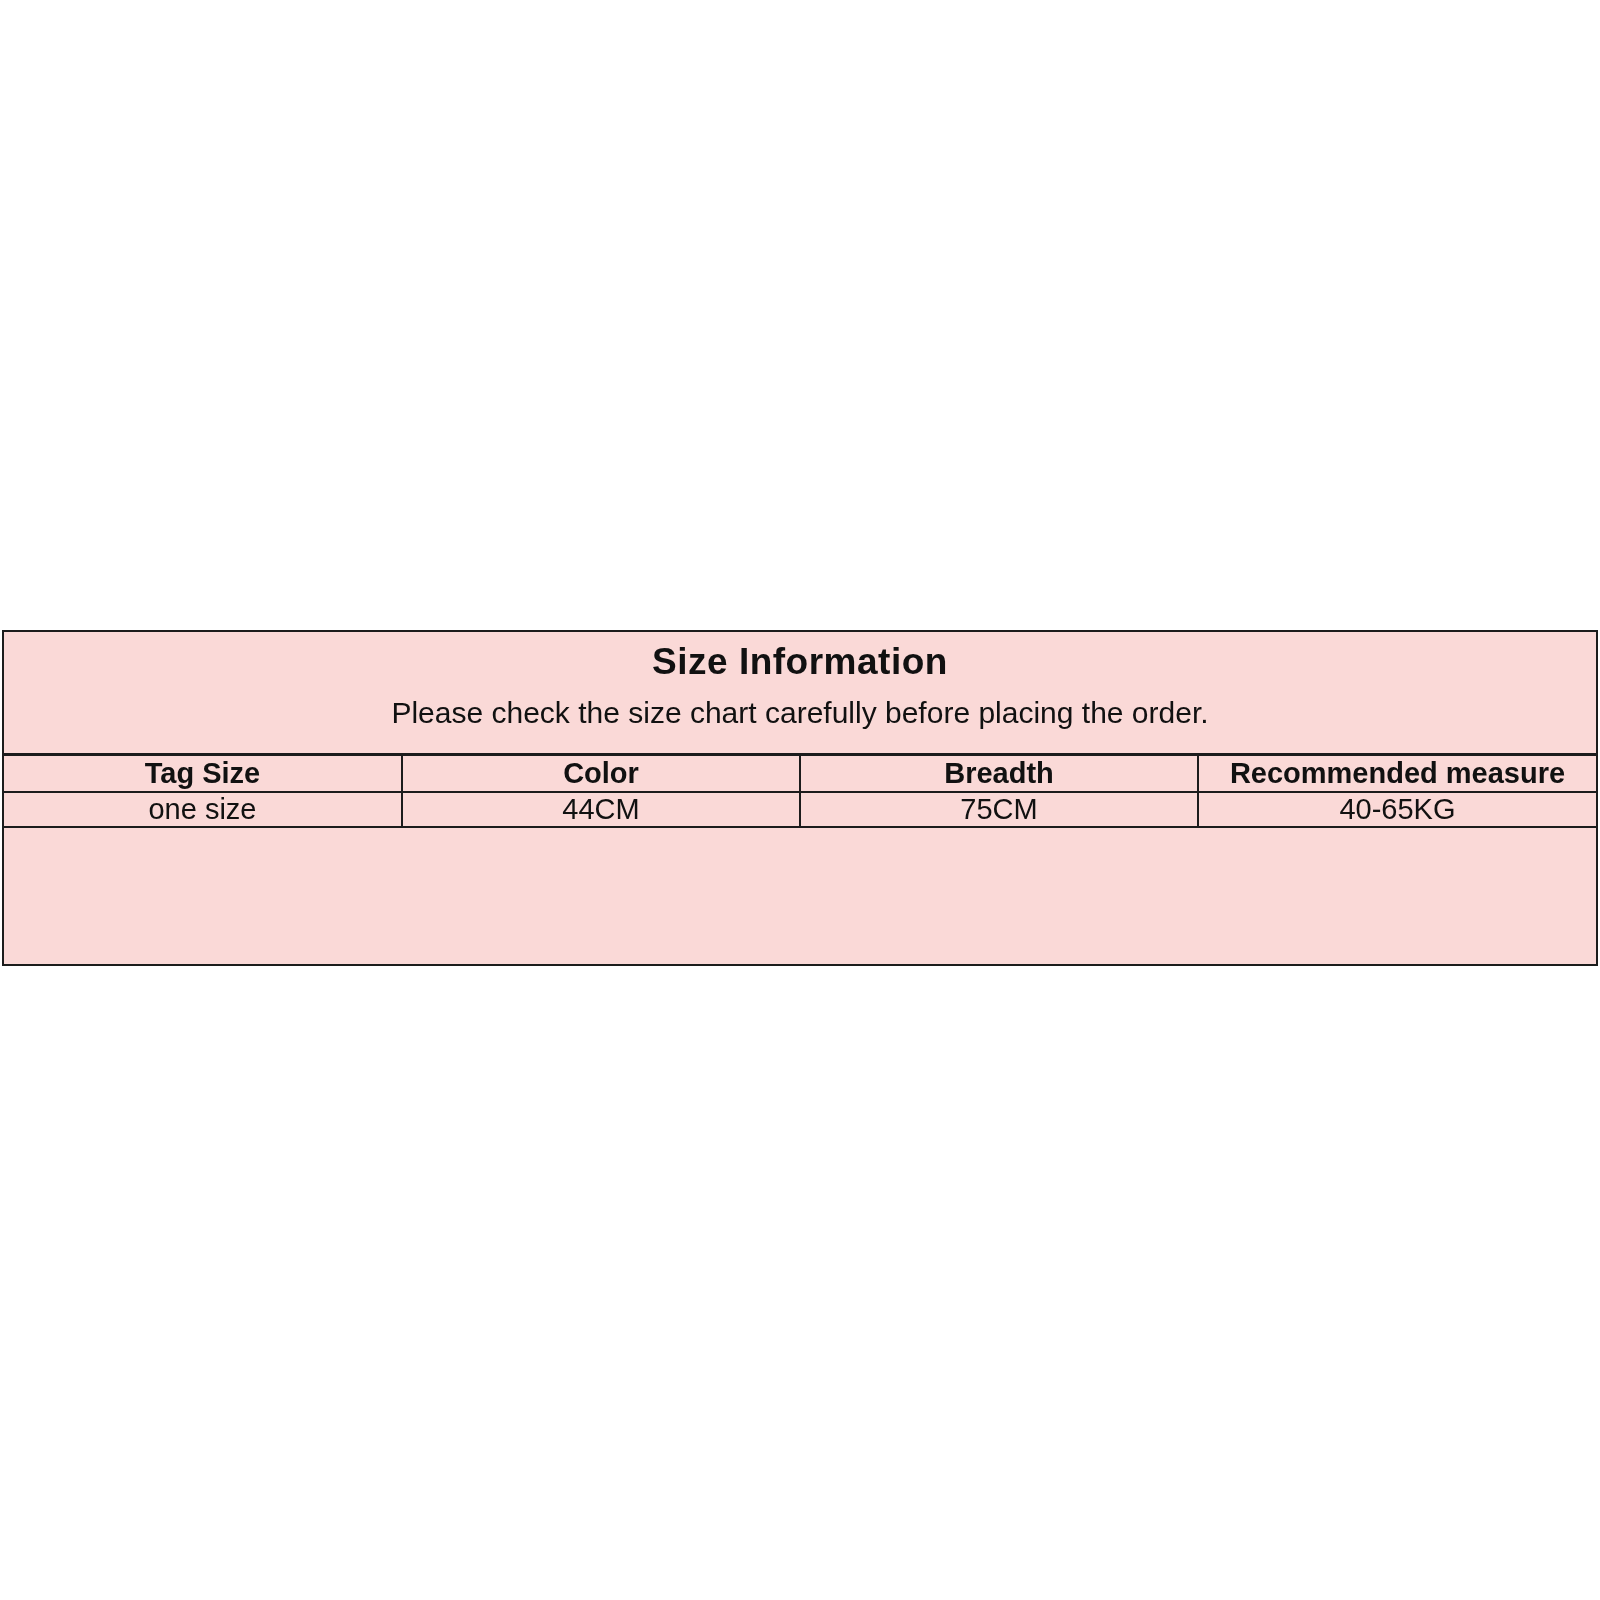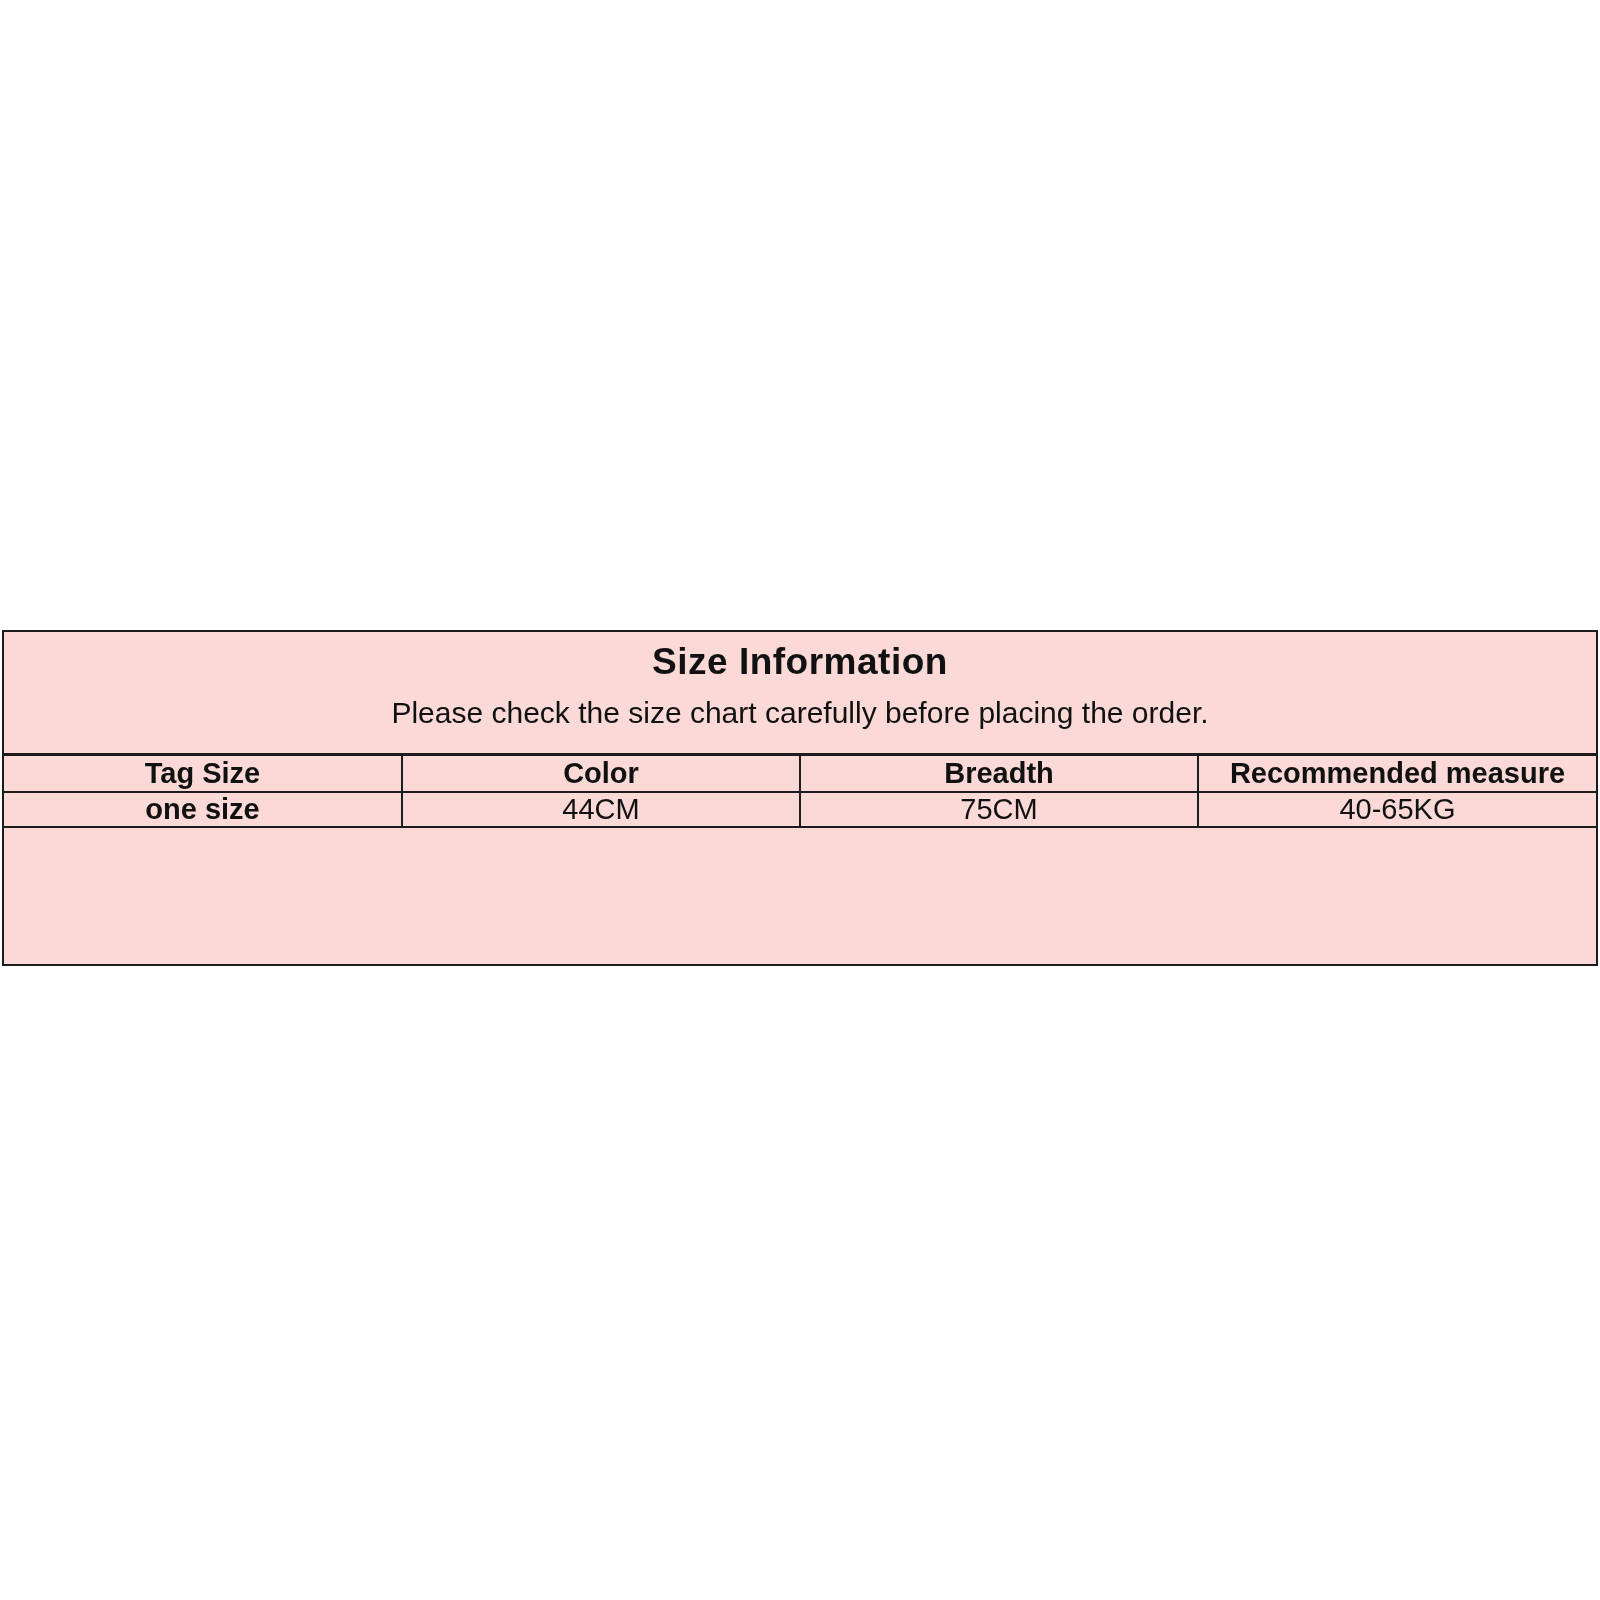--- a/index.html
+++ b/index.html
@@ -56,21 +56,21 @@
   table.size-table th {
     font-weight: bold;
     height: 35px;
     border-top-width: 3px;
   }
   table.size-table td {
     font-weight: normal;
     height: 33px;
   }
   table.size-table td:first-child {
-    font-weight: bold;
+    font-weight: normal;
   }
   table.size-table th:first-child,
   table.size-table td:first-child {
     border-left: none;
   }
   table.size-table th:last-child,
   table.size-table td:last-child {
     border-right: none;
   }
   .attention {

